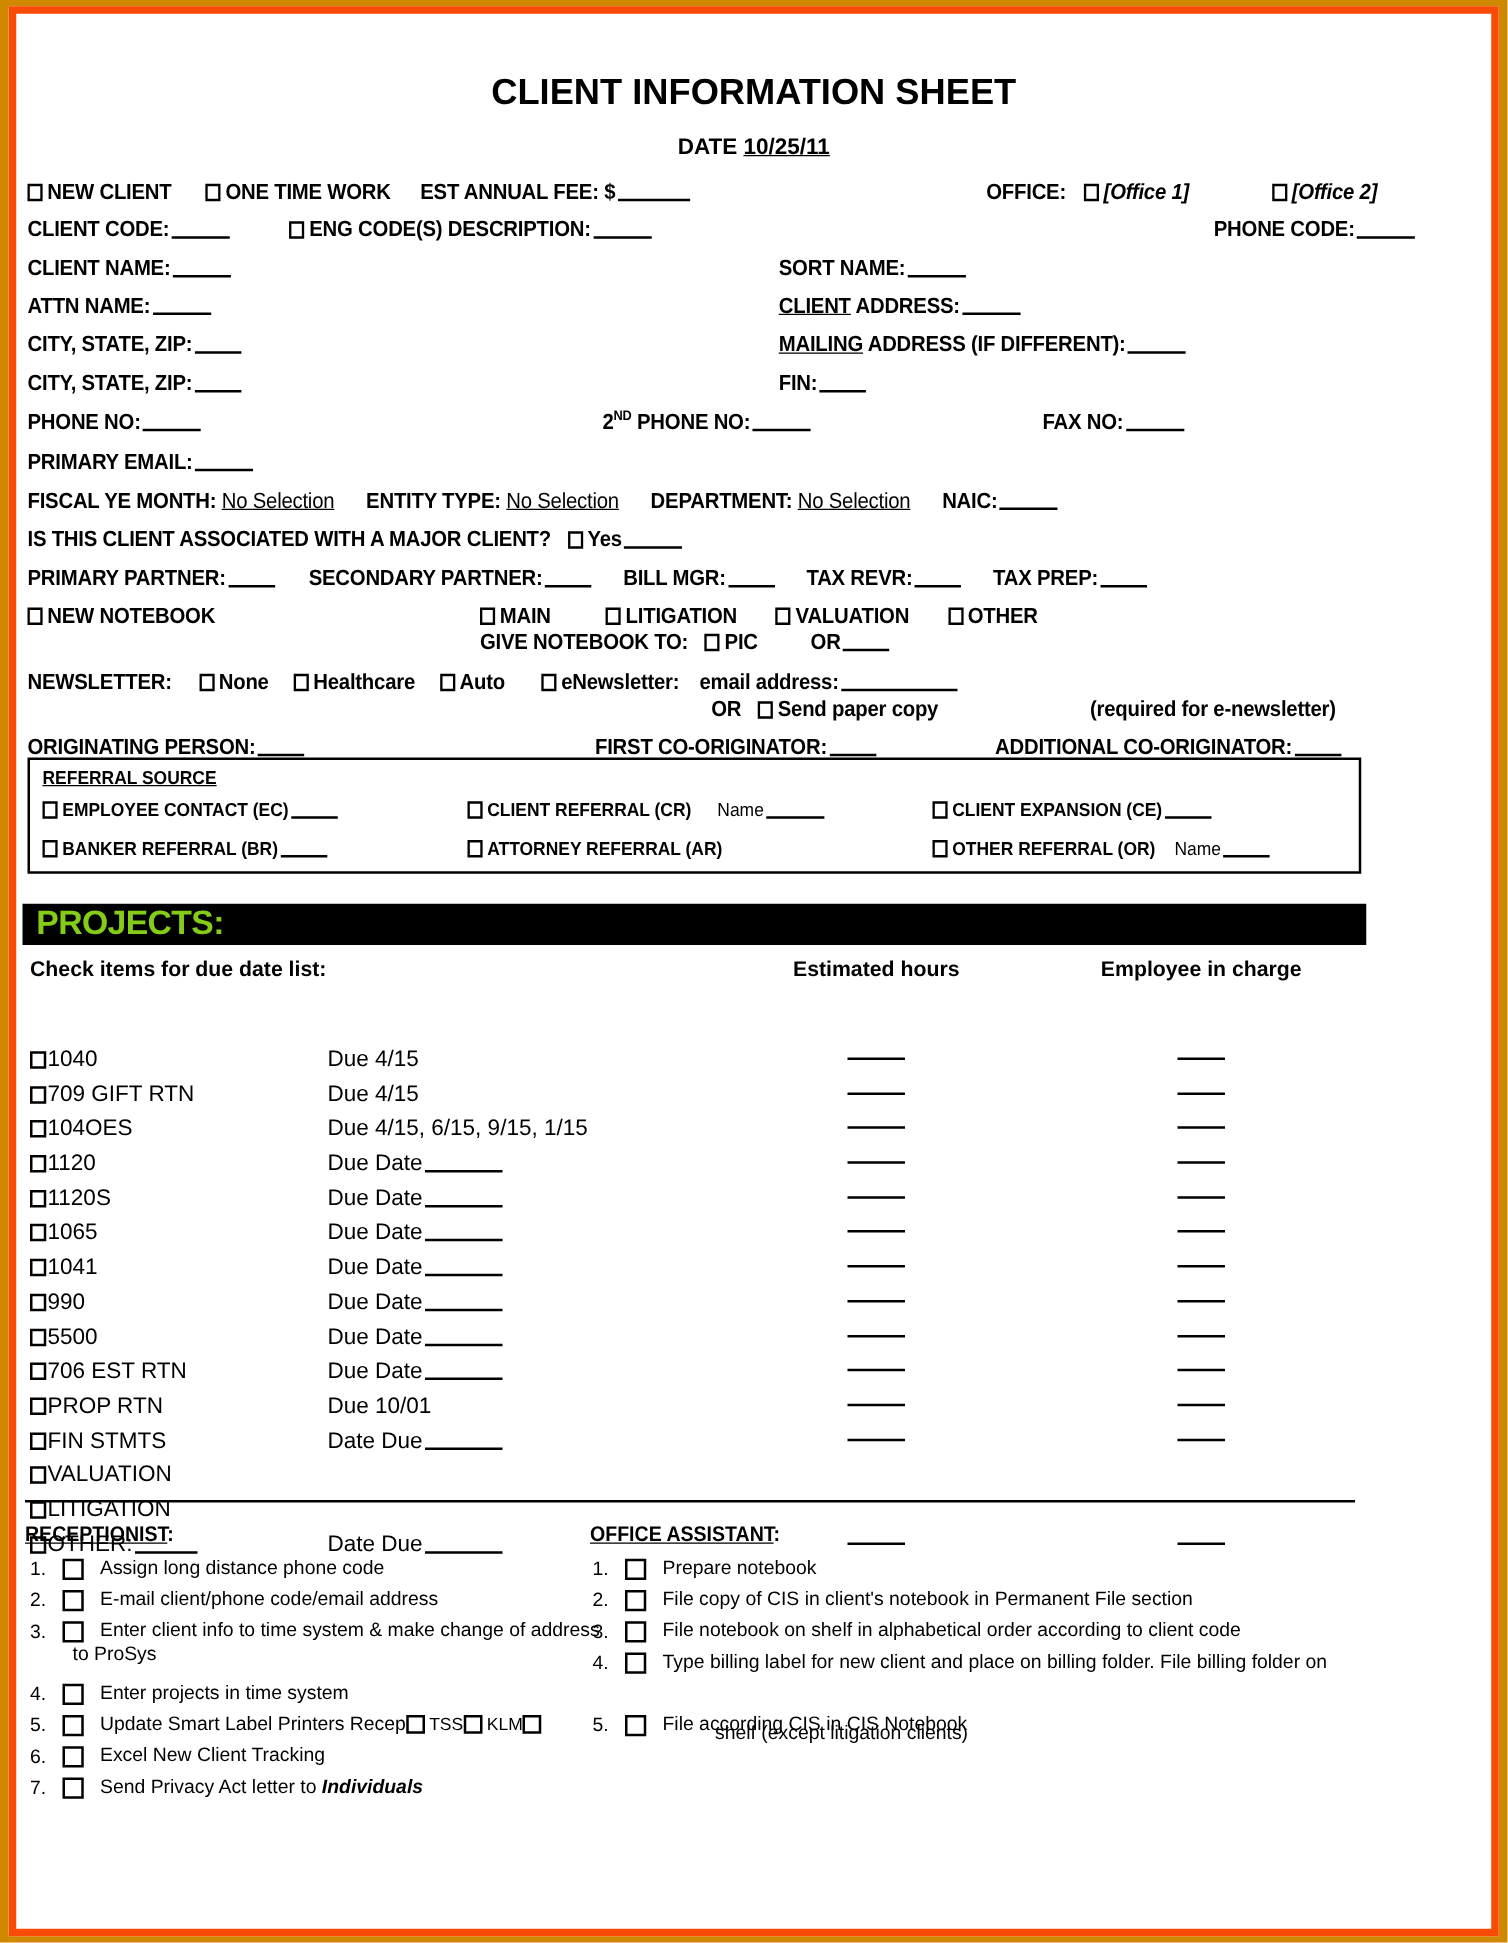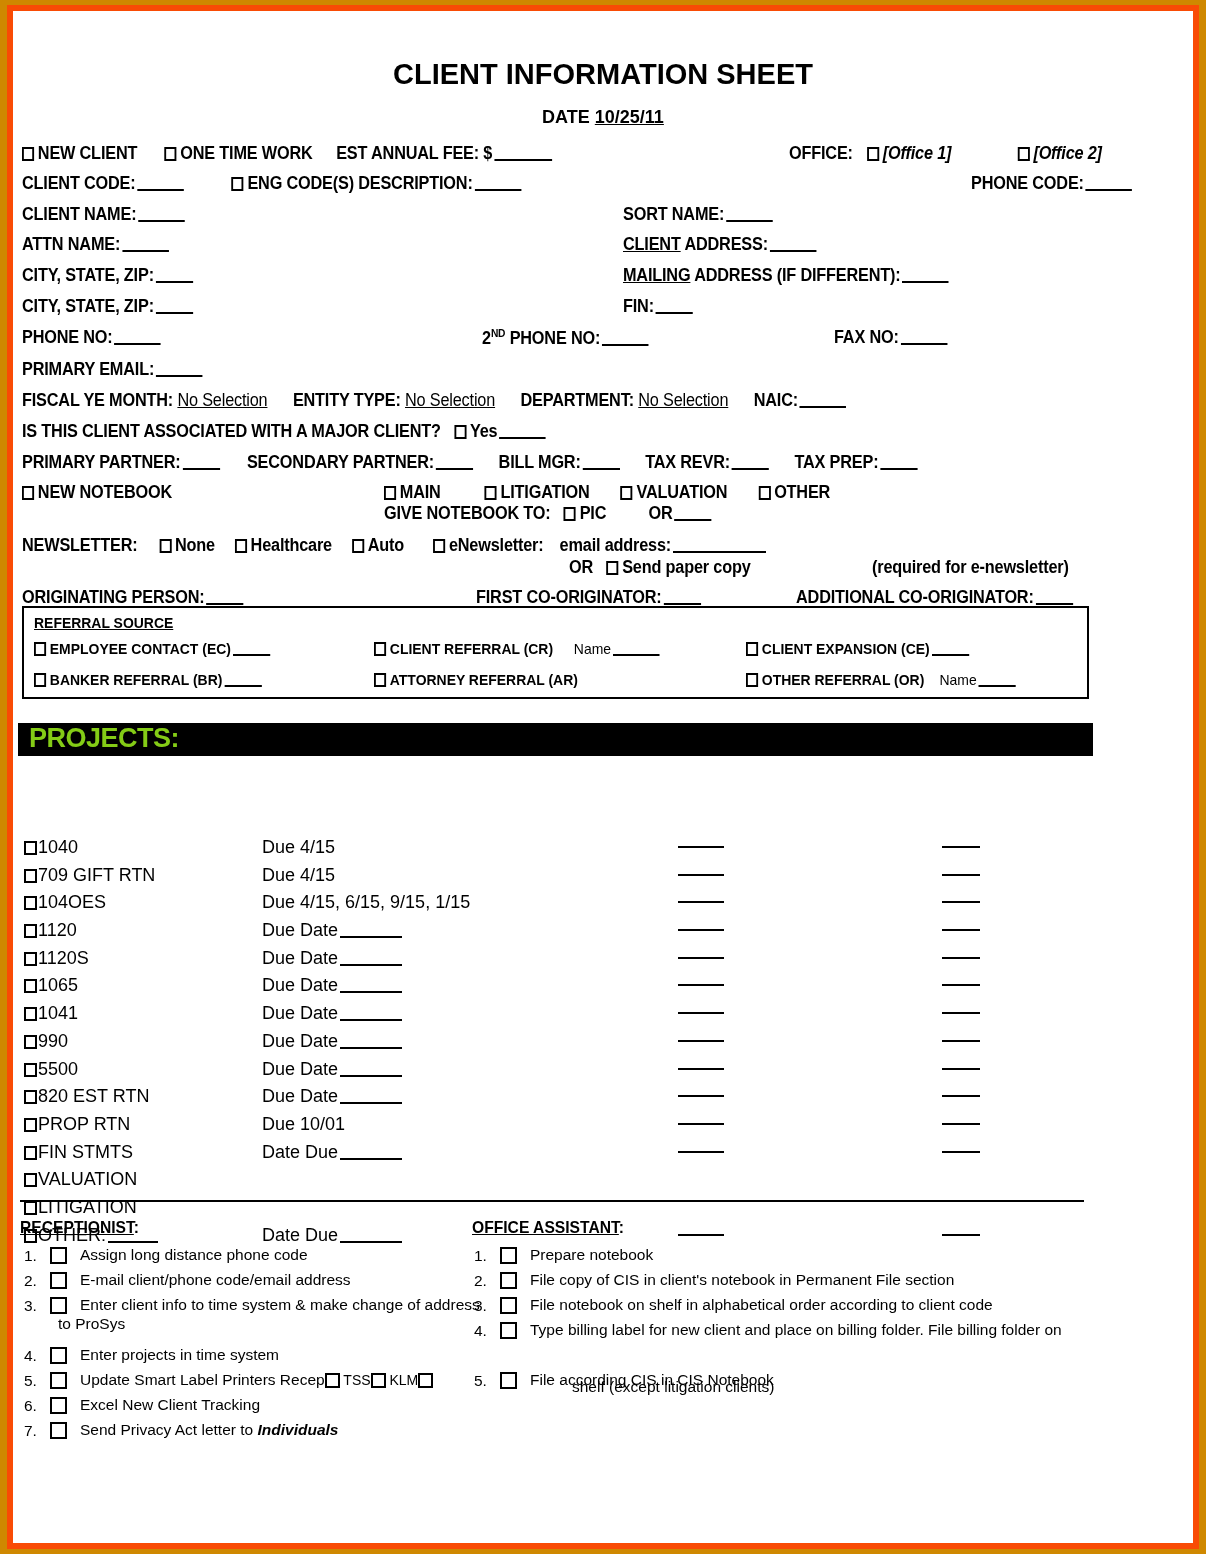--- a/index.html
+++ b/index.html
@@ -433,20 +433,25 @@
       <span class="cb"></span><span>OTHER REFERRAL (OR)</span>
       <span style="display:inline-block;width:8px"></span>
       <span style="font-weight:normal">Name</span><span class="blank b4"></span>
     </div>
   </div>
 
   <div id="projects-banner">
     <span>PROJECTS:</span>
   </div>
 
+  <div id="proj-headers">
+    <div class="proj-h" style="left:8px; top:0;">Check items for due date list:</div>
+    <div class="proj-h" style="left:590px; top:0; width:190px; text-align:center;">Estimated hours</div>
+    <div class="proj-h" style="left:850px; top:0; width:190px; text-align:center;">Employee in charge</div>
+  </div>
 
   <div id="proj-list">
       <div class="proj-row">
         <div class="p-name"><span class="cb"></span><span>1040</span></div>
         <div class="p-due"><span>Due 4/15</span></div>
         <div class="p-hours"><span class="dash"></span></div>
         <div class="p-emp"><span class="dash dash-sm"></span></div>
       </div>
       <div class="proj-row">
         <div class="p-name"><span class="cb"></span><span>709 GIFT RTN</span></div>
@@ -490,21 +495,21 @@
         <div class="p-hours"><span class="dash"></span></div>
         <div class="p-emp"><span class="dash dash-sm"></span></div>
       </div>
       <div class="proj-row">
         <div class="p-name"><span class="cb"></span><span>5500</span></div>
         <div class="p-due"><span>Due Date</span><span class="blank b6"></span></div>
         <div class="p-hours"><span class="dash"></span></div>
         <div class="p-emp"><span class="dash dash-sm"></span></div>
       </div>
       <div class="proj-row">
-        <div class="p-name"><span class="cb"></span><span>820 EST RTN</span></div>
+        <div class="p-name"><span class="cb"></span><span>706 EST RTN</span></div>
         <div class="p-due"><span>Due Date</span><span class="blank b6"></span></div>
         <div class="p-hours"><span class="dash"></span></div>
         <div class="p-emp"><span class="dash dash-sm"></span></div>
       </div>
       <div class="proj-row">
         <div class="p-name"><span class="cb"></span><span>PROP RTN</span></div>
         <div class="p-due"><span>Due 10/01</span></div>
         <div class="p-hours"><span class="dash"></span></div>
         <div class="p-emp"><span class="dash dash-sm"></span></div>
       </div>

